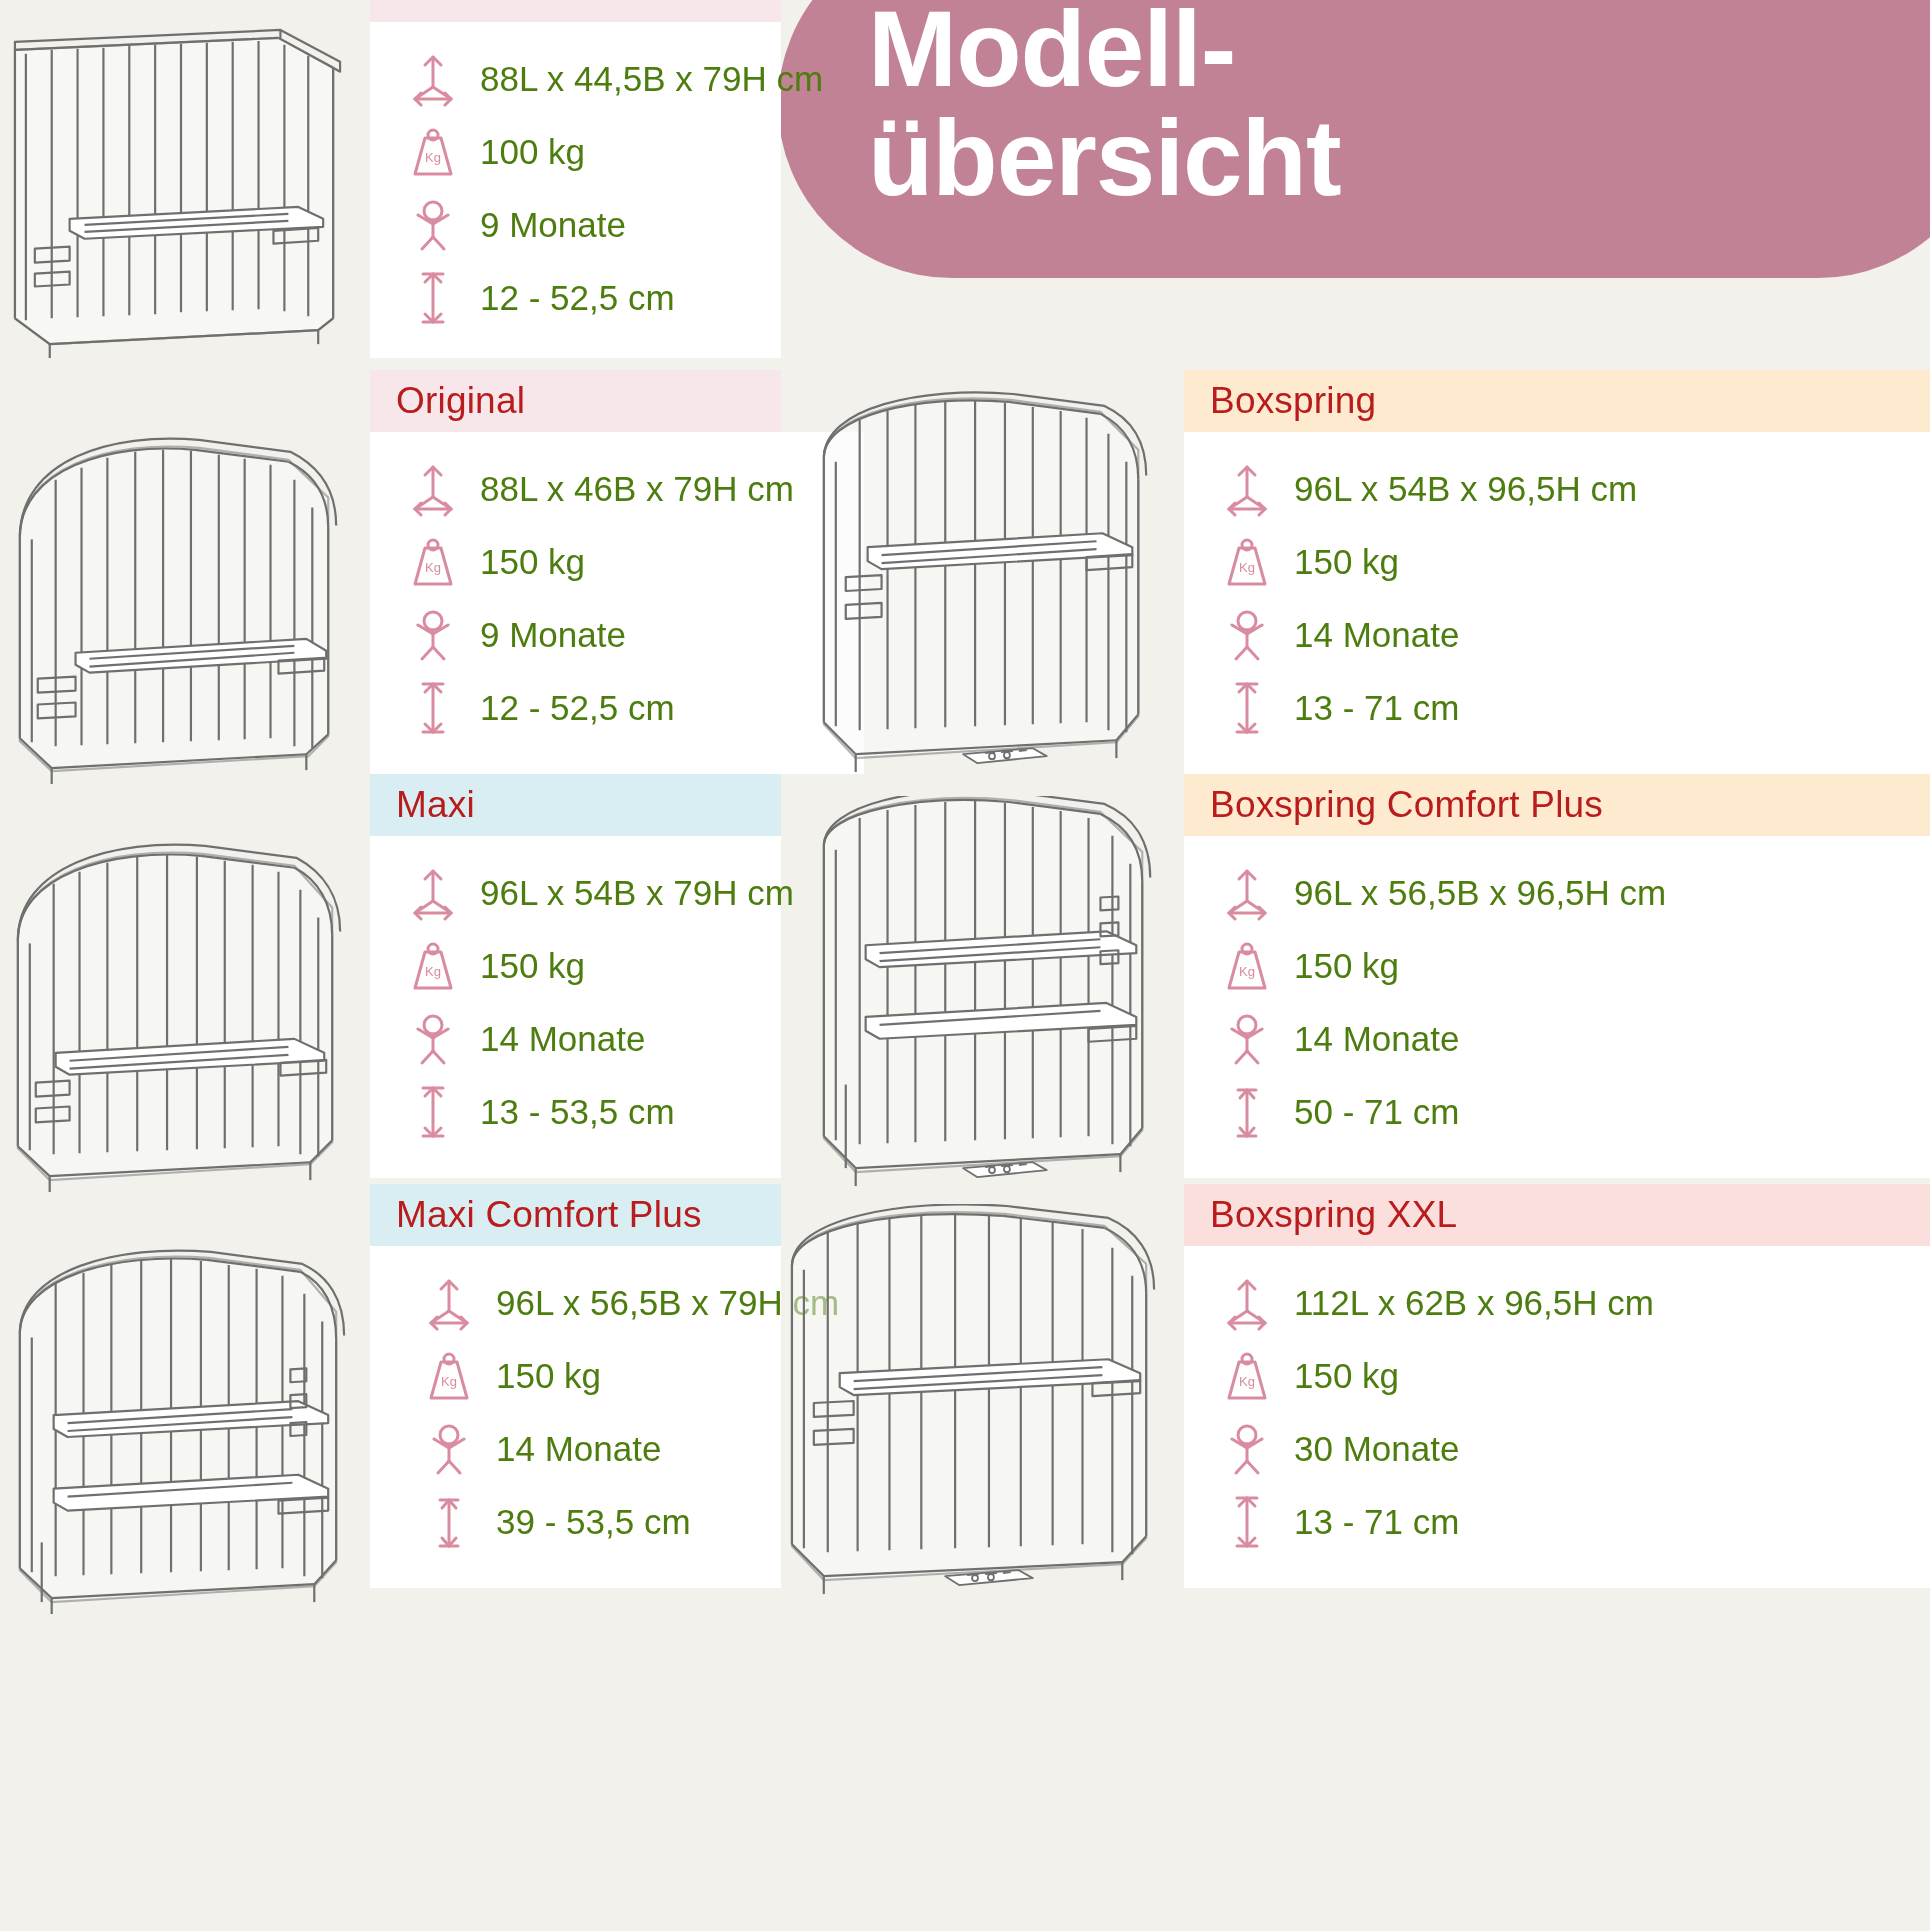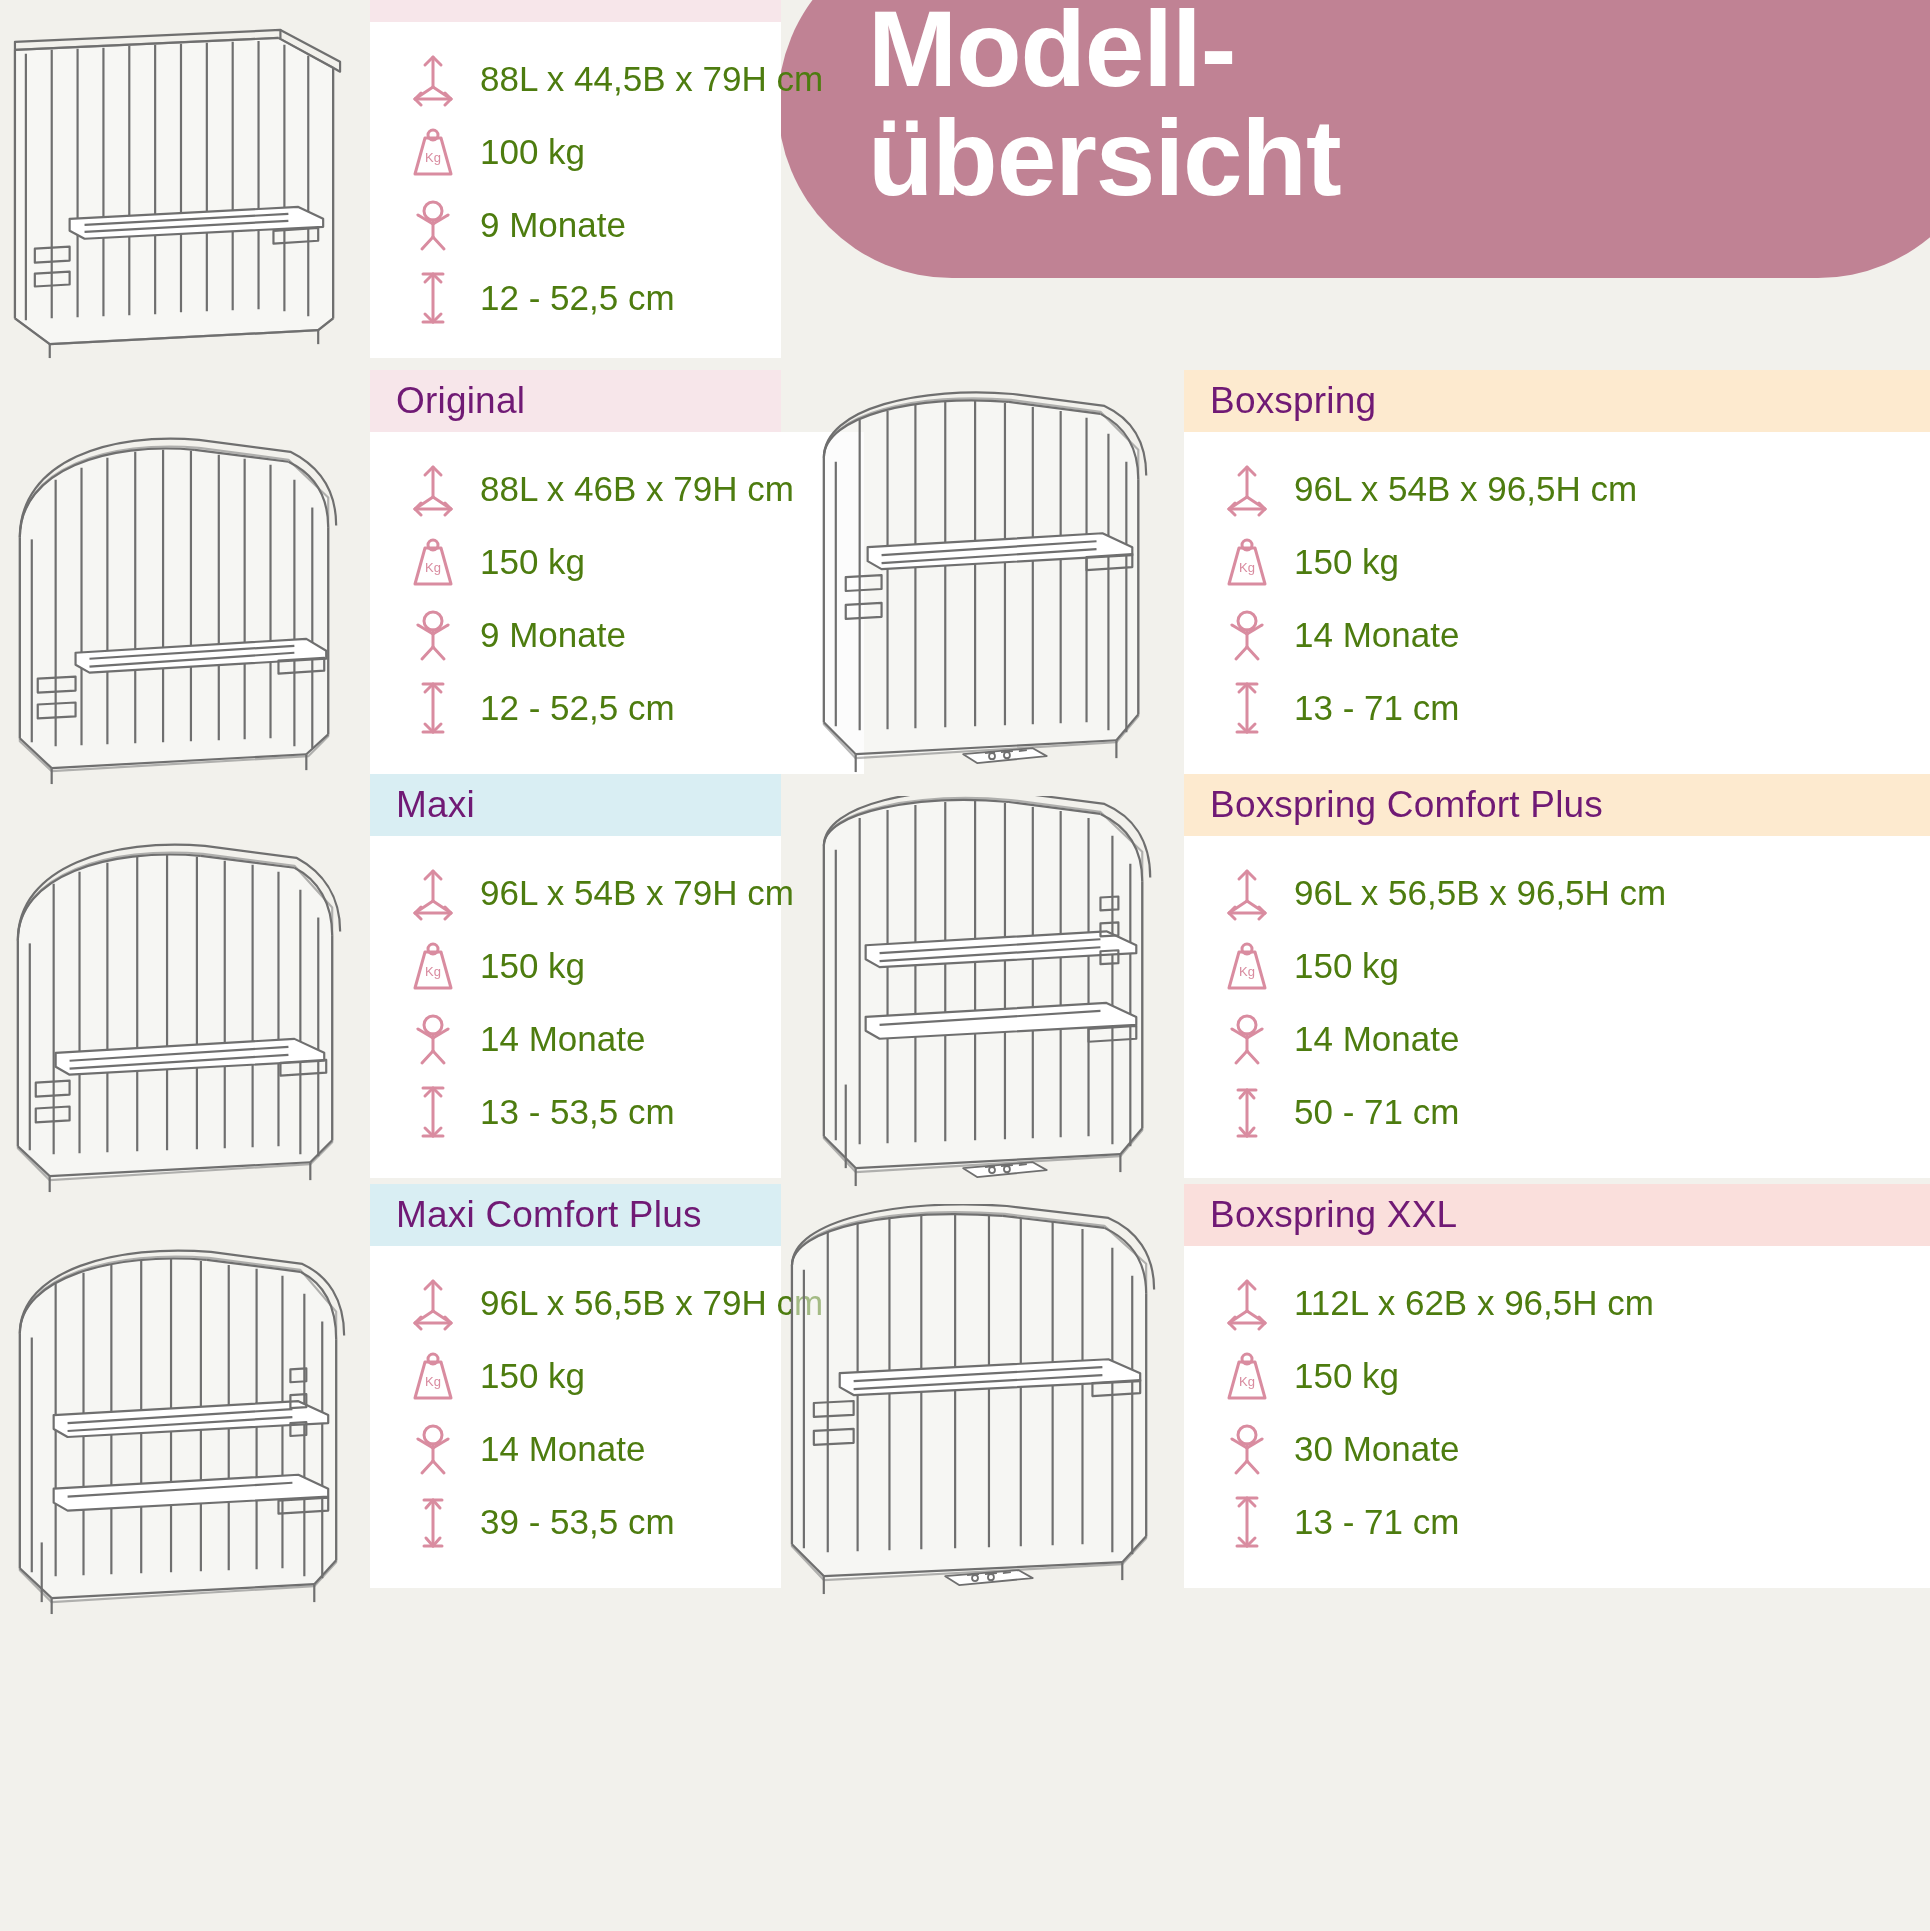--- a/index.html
+++ b/index.html
@@ -41,21 +41,21 @@
 
   
   .block { position: absolute; }
 
   .header-bar {
     height: 62px;
     display: flex;
     align-items: center;
     padding-left: 26px;
     font-size: 37px;
-    color: #701a75;
+    color: #b91c1c;
     letter-spacing: 0.2px;
     white-space: nowrap;
     overflow: hidden;
   }
   .header-pink   { background: #f7e6ea; }
   .header-blue   { background: #d9eef3; }
   .header-orange { background: #fdeacf; }
   .header-rose   { background: #fadfdc; }
 
   .spec-card {
@@ -408,21 +408,21 @@
         <path d="M292 238 L338 235 L338 248 L292 251 Z"></path>
         <path d="M60 352 L60 368"></path>
           <path d="M322 338 L322 356"></path>
       </g>
     </svg>
   </div>
 
   <div class="block header-bar header-blue" style="left:370px; top:1184px; width:411px;">
     <span>Maxi Comfort Plus</span>
   </div>
-  <div class="block spec-card" style="left:370px; top:1246px; width:411px; height:342px;">
+  <div class="block spec-card" style="left:370px; top:1246px; width:411px; height:342px;padding-left:16px;">
     <div class="spec-row">
       <div class="spec-icon">
         <svg width="52" height="56" viewBox="0 0 52 56">
             <g fill="none" stroke="#d98ca0" stroke-width="3" stroke-linecap="round" stroke-linejoin="round">
               <path d="M26 6 v30"></path>
               <path d="M18 14 L26 6 L34 14"></path>
               <path d="M8 48 L44 48"></path>
               <path d="M14 42 L8 48 L14 54"></path>
               <path d="M38 42 L44 48 L38 54"></path>
               <path d="M26 36 L8 48"></path>

